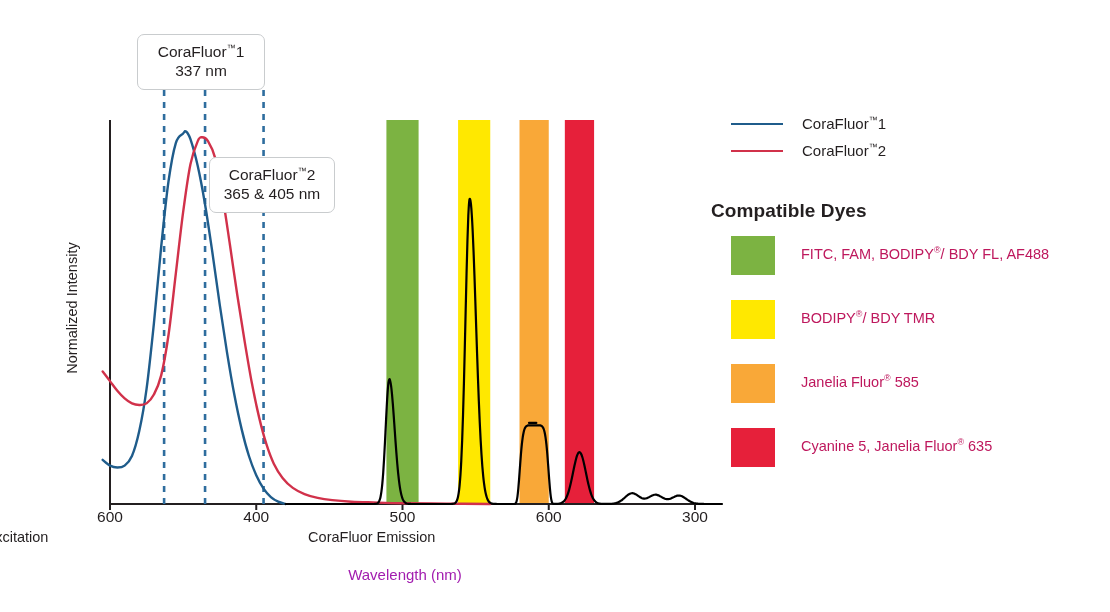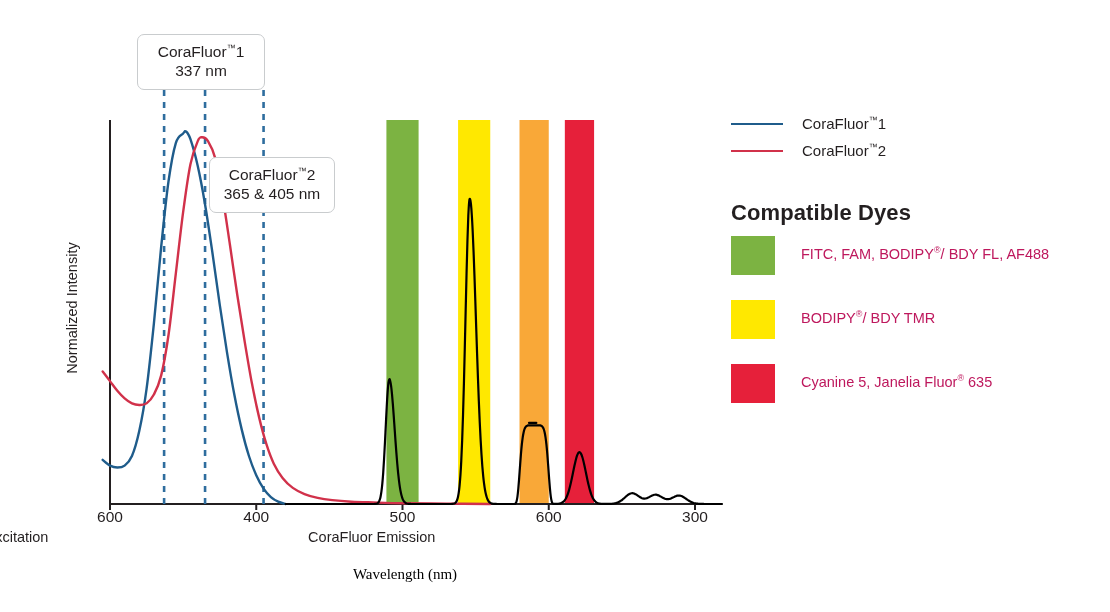--- a/index.html
+++ b/index.html
@@ -19,35 +19,35 @@
   .callout sup{font-size:9px;vertical-align:super;}
   #callout-1{left:137px;top:34px;width:106px;}
   #callout-2{left:209px;top:157px;width:104px;}
 
   
   .tick-label{position:absolute;font-size:15.5px;color:#231f20;
               text-align:center;width:60px;}
   .axis-sub{position:absolute;font-size:14.5px;color:#231f20;
             text-align:center;white-space:nowrap;}
   #axis-title{position:absolute;left:0;top:566px;width:810px;text-align:center;
-              font-size:15px;color:#000000;font-family:Liberation Serif, serif;}
+              font-size:15px;color:#a21caf;}
   #ylabel{position:absolute;left:-28px;top:300px;width:200px;text-align:center;
           font-size:14.5px;color:#231f20;
           transform:rotate(-90deg);transform-origin:50% 50%;}
 
   
   #legend{position:absolute;left:731px;top:110px;width:350px;}
   .legend-row{display:flex;align-items:center;height:27px;}
   .legend-swatch{width:52px;height:0;border-top-width:2.5px;border-top-style:solid;
                  margin-right:19px;flex:0 0 auto;}
   .legend-text{font-size:15px;color:#231f20;white-space:nowrap;}
   .legend-text sup{font-size:9px;vertical-align:super;}
 
   
-  #dyes-title{position:absolute;left:731px;top:200px;font-size:22px;
+  #dyes-title{position:absolute;left:711px;top:200px;font-size:19px;
               font-weight:600;color:#231f20;letter-spacing:.1px;}
   #dyes-list{position:absolute;left:731px;top:236px;width:360px;}
   .dye-row{display:flex;align-items:flex-start;margin-bottom:25px;}
   .dye-swatch{width:44px;height:39px;flex:0 0 auto;margin-right:26px;}
   .dye-text{font-size:14.5px;line-height:1.35;color:#be185d;padding-top:8px;}
   .dye-text sup{font-size:9px;vertical-align:super;}
 </style>
 </head>
 <body>
 
@@ -115,20 +115,26 @@
           <div>FITC, FAM, BODIPY<sup>®</sup>/ BDY FL, AF488</div>
         </div>
       </div>
       <div class="dye-row">
         <div class="dye-swatch" style="background: rgb(255, 232, 0);"></div>
         <div class="dye-text">
           <div>BODIPY<sup>®</sup>/ BDY TMR</div>
         </div>
       </div>
       <div class="dye-row">
+        <div class="dye-swatch" style="background: rgb(249, 168, 56);"></div>
+        <div class="dye-text">
+          <div>Janelia Fluor<sup>®</sup> 585</div>
+        </div>
+      </div>
+      <div class="dye-row">
         <div class="dye-swatch" style="background: rgb(230, 32, 58);"></div>
         <div class="dye-text">
           <div>Cyanine 5, Janelia Fluor<sup>®</sup> 635</div>
         </div>
       </div>
     </div>
 
 </div>
 
 </body></html>

